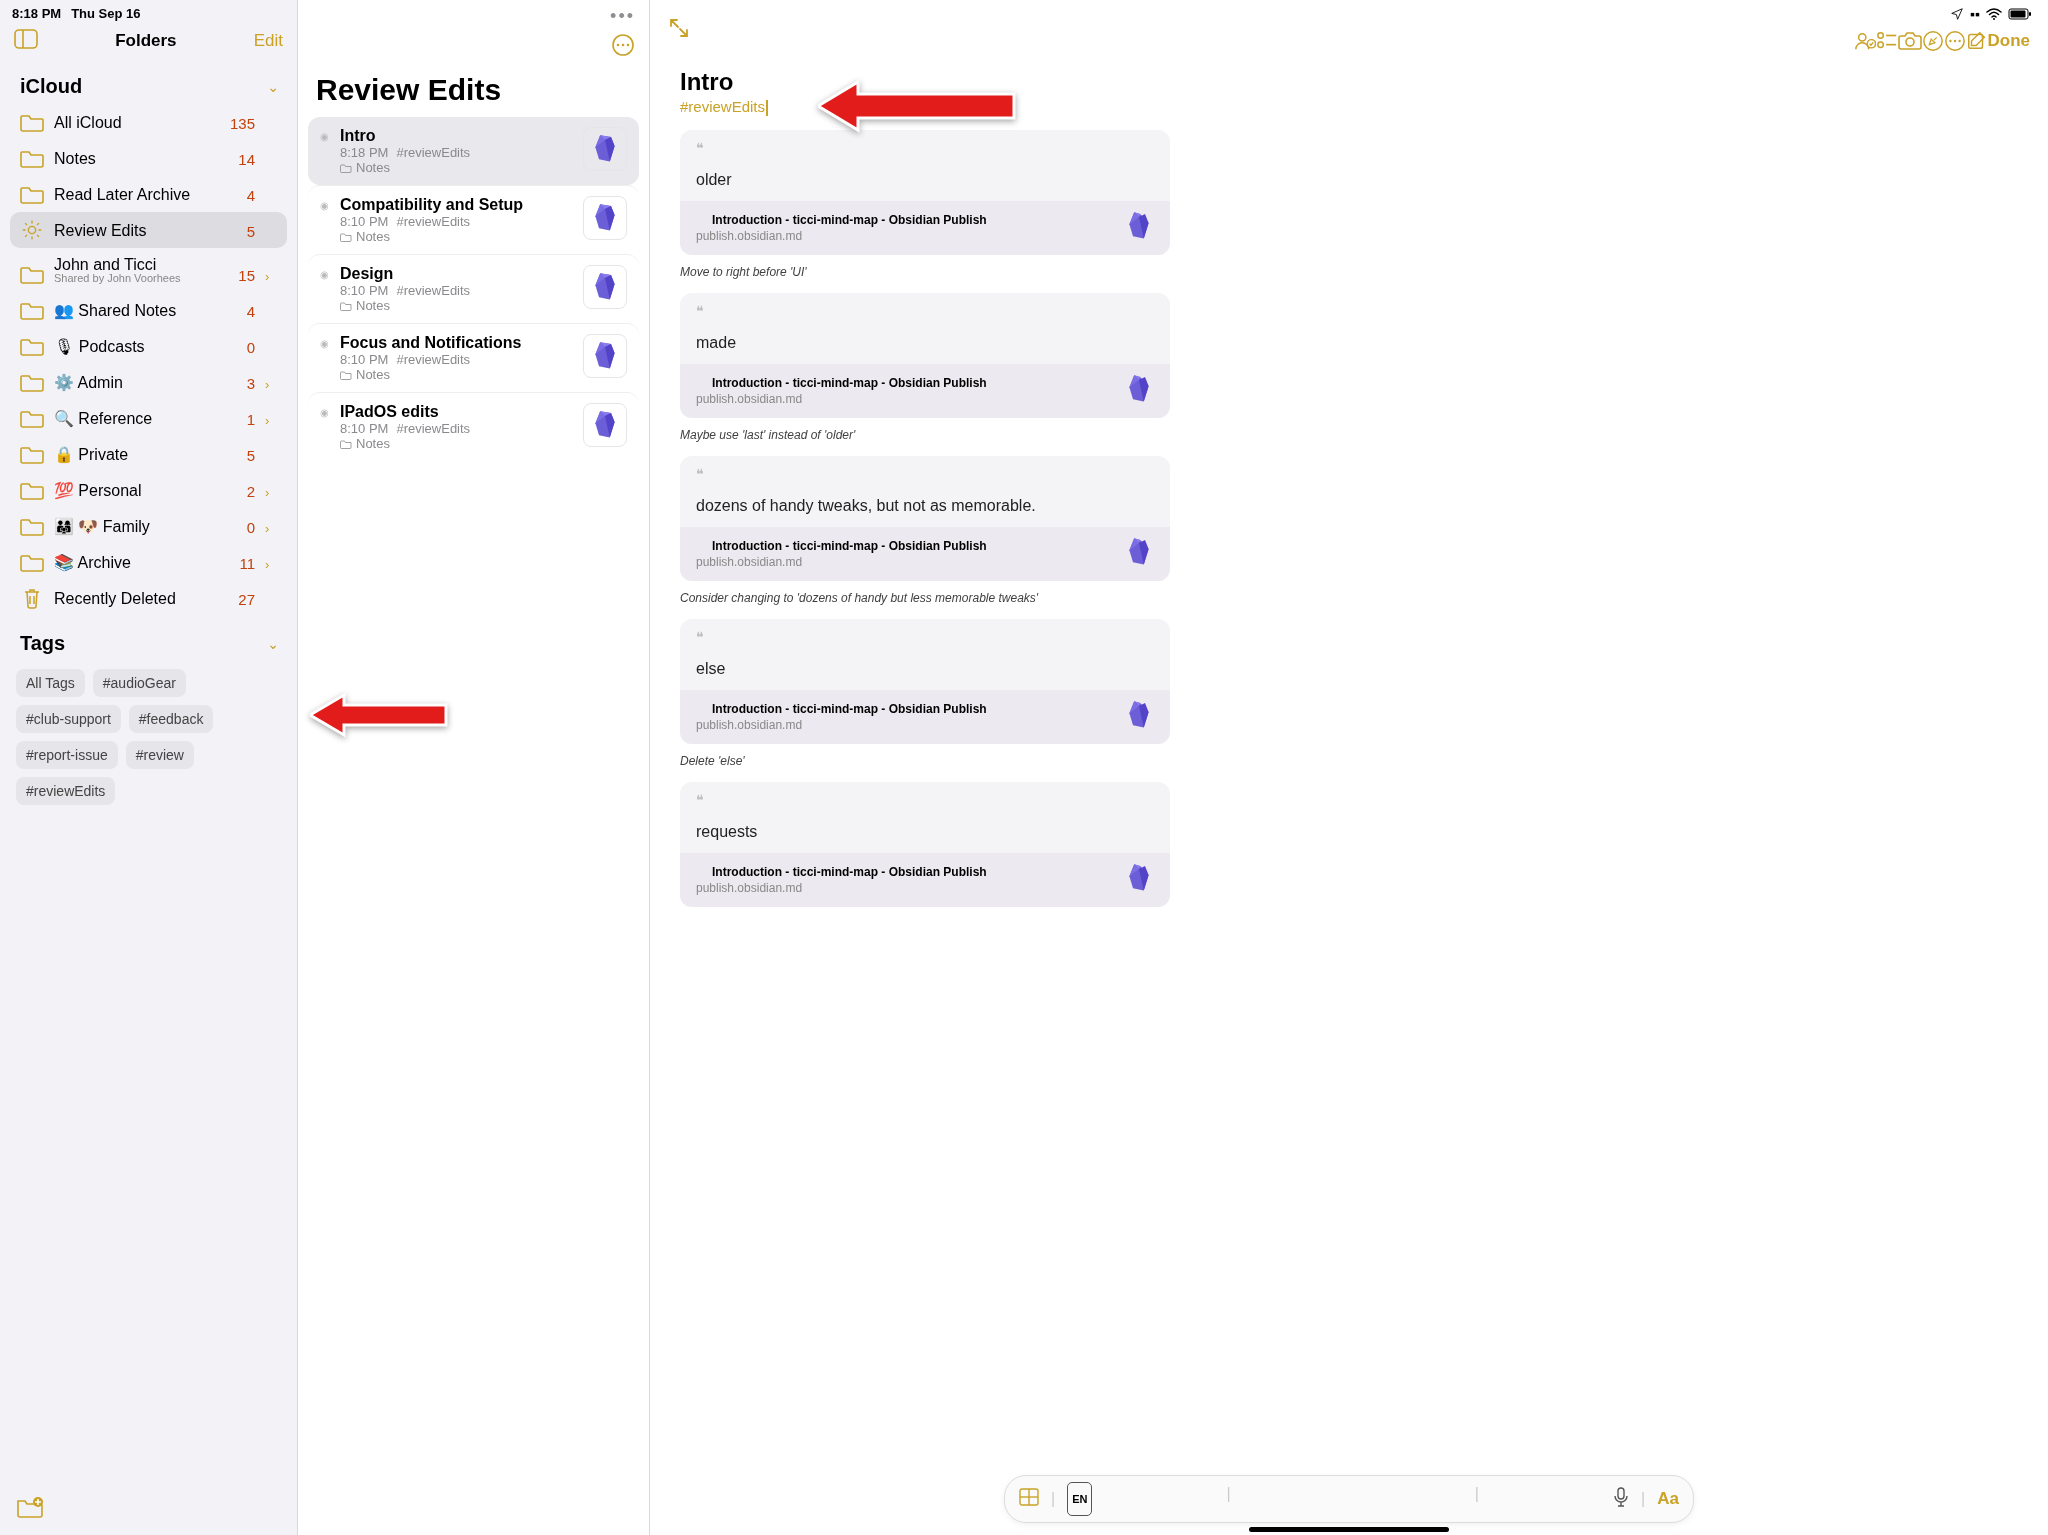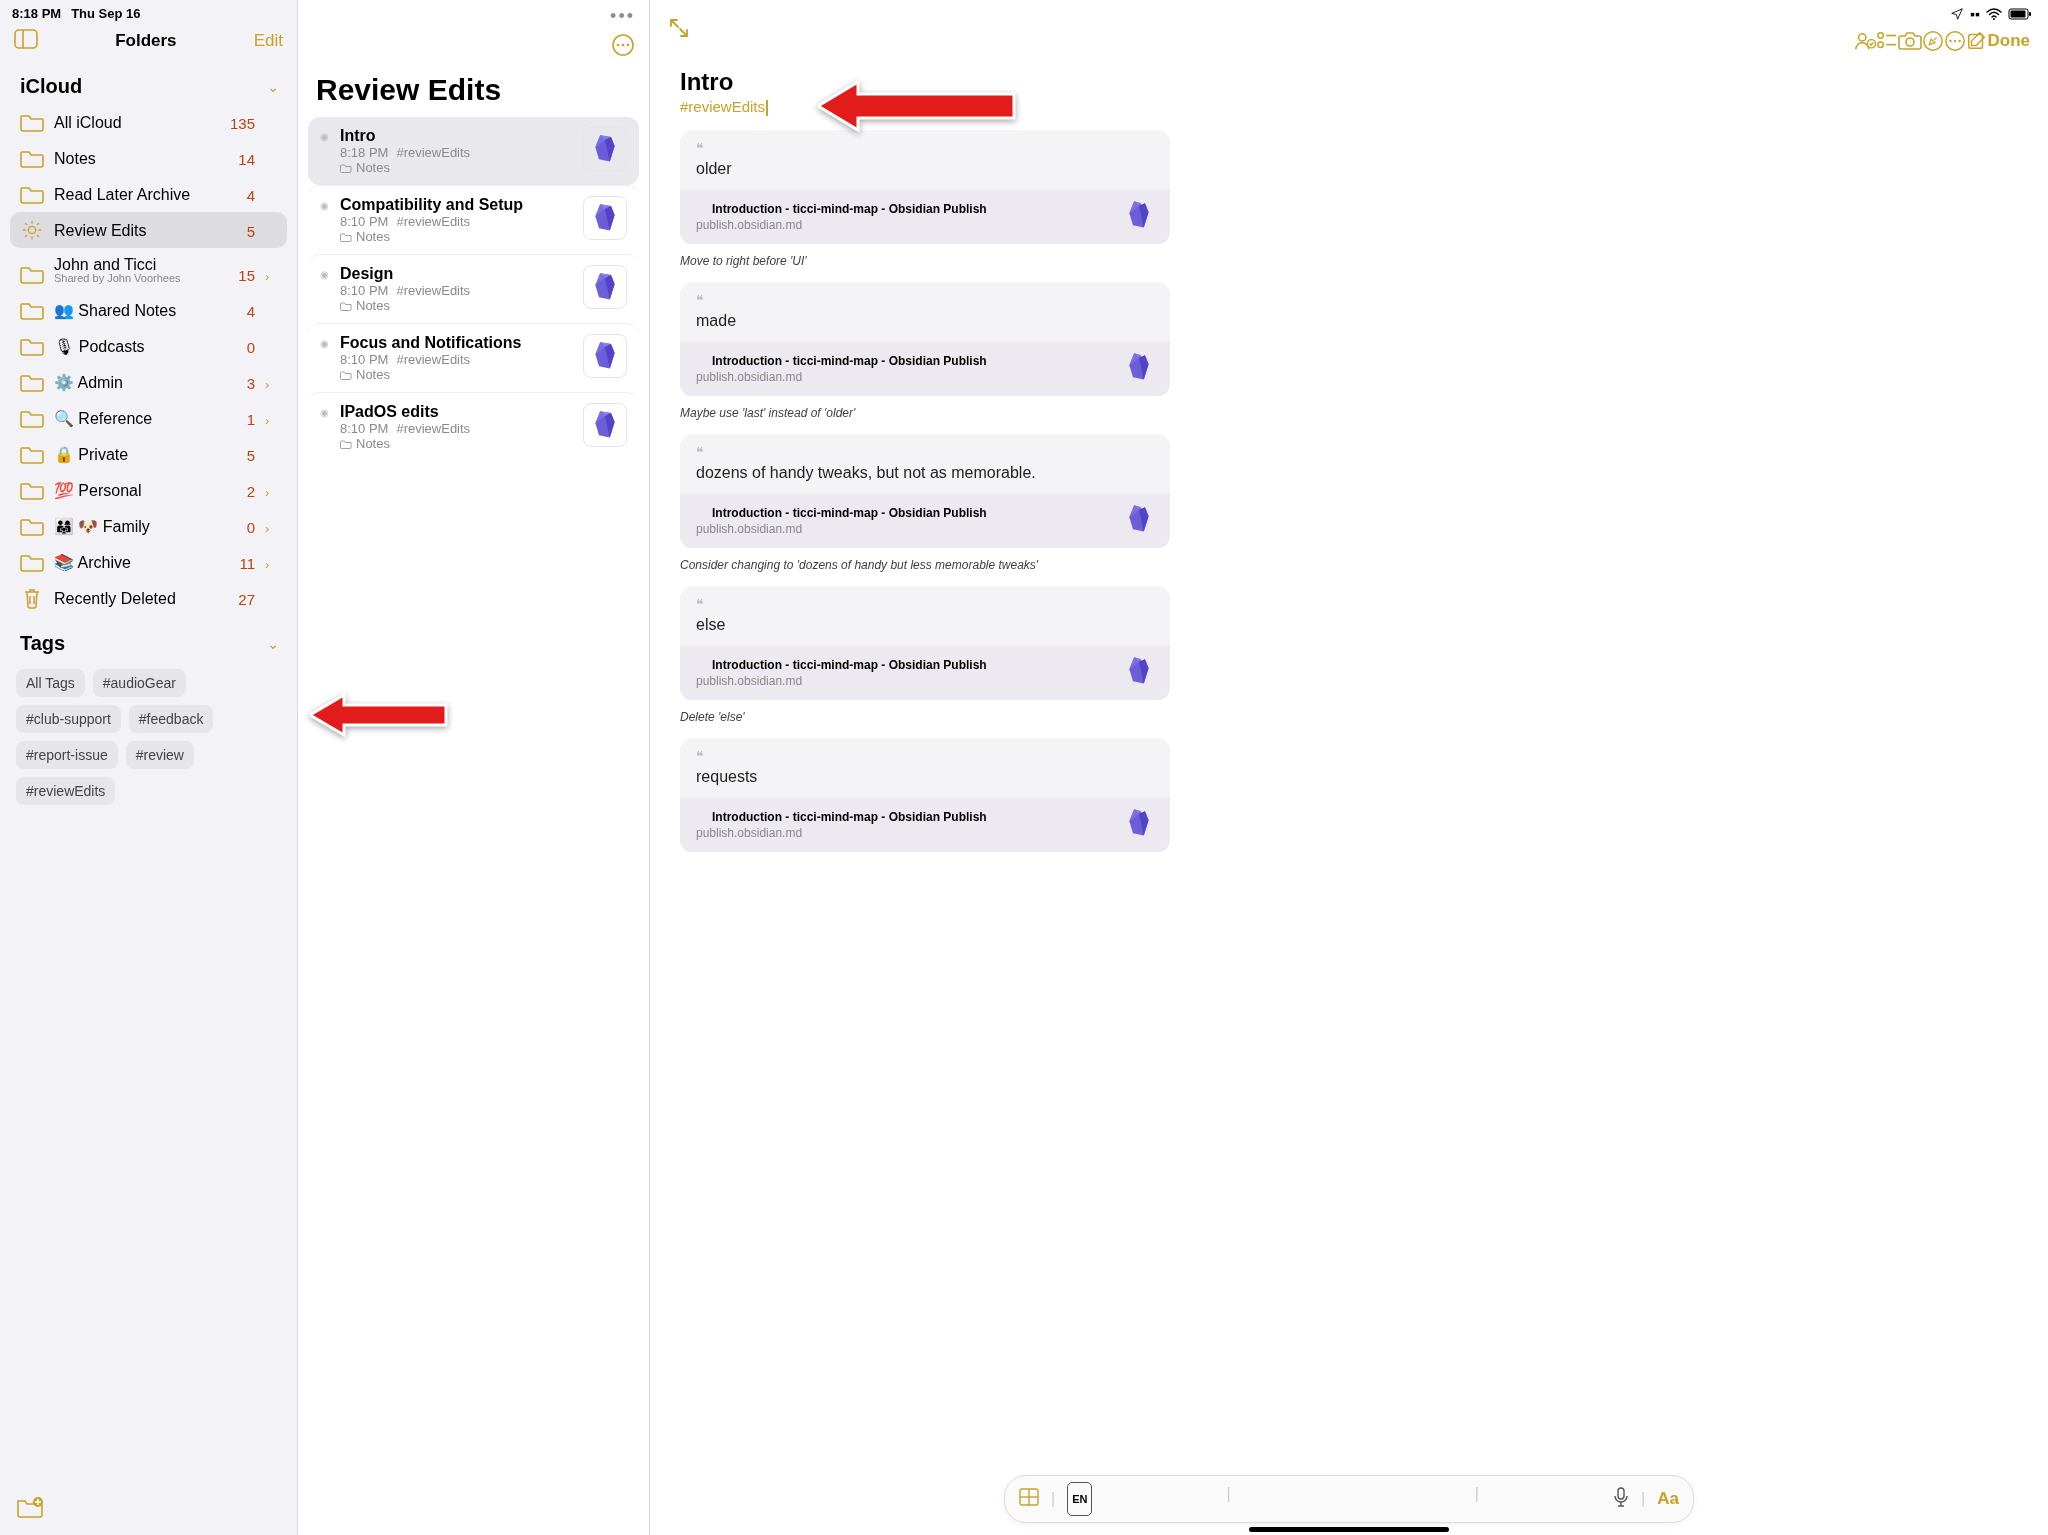--- a/index.html
+++ b/index.html
@@ -50,21 +50,21 @@
   .ed-top-right { display: flex; align-items: center; color: #c9a227; font-size: 17px; }
   .ed-top-right .icon-btn { cursor: pointer; display: flex; align-items: center; }
   .status-icons { display: flex; gap: 6px; align-items: center; font-size: 14px; }
   .ed-body { flex: 1; overflow: auto; padding: 8px 30px 120px 30px; }
   .ed-title { font-size: 24px; font-weight: 700; margin-bottom: 2px; }
   .ed-tag { color: #c9a227; font-size: 15px; display: inline-block; }
   .cursor { display: inline-block; width: 2px; height: 16px; background: #c9a227; vertical-align: middle; margin-left: 1px; }
   .quote-card { background: #f4f3f6; border-radius: 12px; overflow: hidden; margin: 14px 0 6px 0; max-width: 490px; }
   .quote-top { padding: 10px 16px 12px 16px; }
   .quote-icon { color: #bbb; font-size: 14px; }
-  .quote-text { font-size: 16px; color: #222; margin-top: 4px; }
+  .quote-text { font-size: 16px; color: #222; margin-top: 15px; }
   .quote-bottom { background: #eceaf0; padding: 10px 16px; display: flex; gap: 10px; align-items: center; }
   .qb-text { flex: 1; }
   .qb-title { font-size: 12px; font-weight: 700; color: #000000; margin-left: 16px; }
   .qb-url { font-size: 12px; color: #888; margin-top: 2px; }
   .comment { font-size: 12px; color: #404040; margin: 10px 0 0 0; max-width: 640px; font-style: italic; }
   
   
   .kb-bar { position: absolute; bottom: 12px; left: 50%; transform: translateX(-50%); width: 690px; background: #fafafa; border: 1px solid #ddd; border-radius: 22px; padding: 6px 14px; display: flex; align-items: center; gap: 12px; box-shadow: 0 2px 6px rgba(0,0,0,.06); }
   .kb-bar .sep { color: #ccc; }
   .kb-bar .kb-input { flex: 1; height: 28px; }

